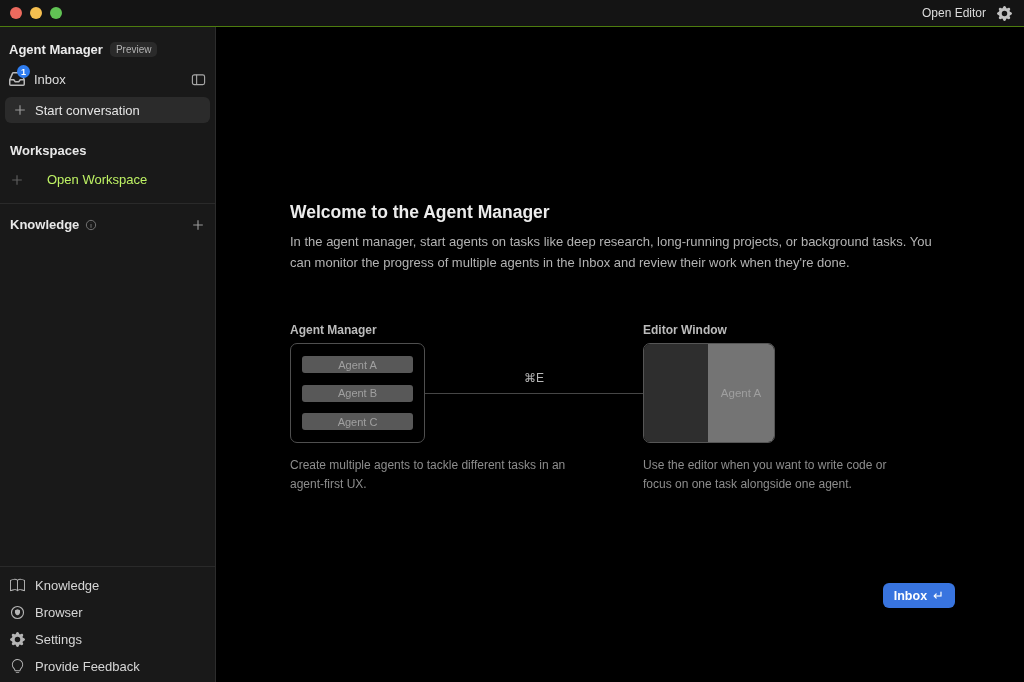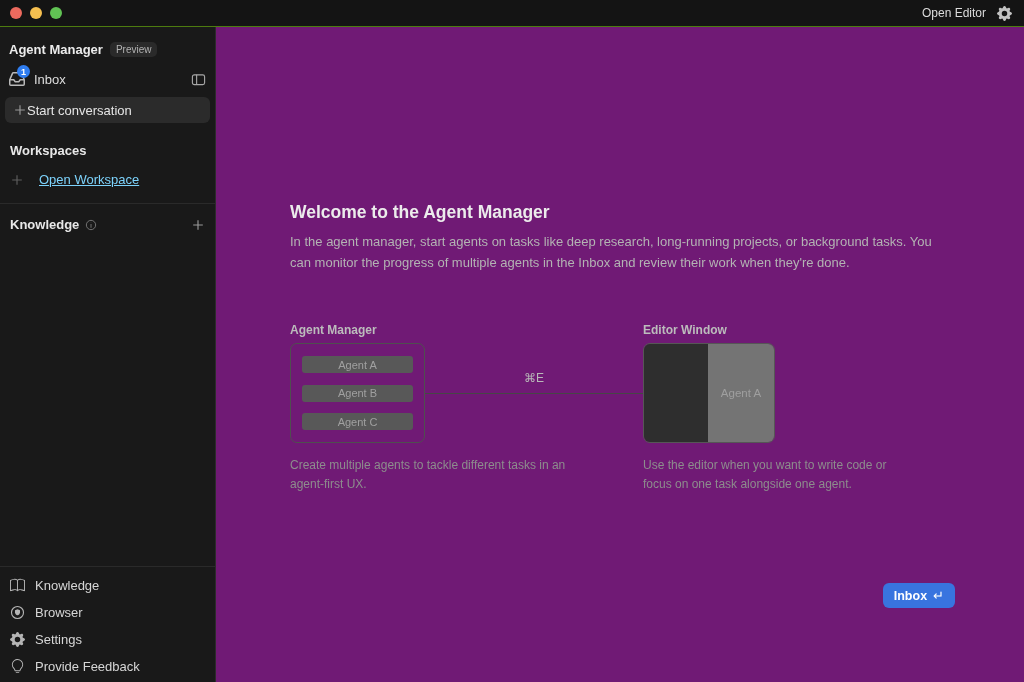--- a/index.html
+++ b/index.html
@@ -26,38 +26,38 @@
   .sb-row .icon{width:16px;height:16px;color:#b9b9b9;flex:none;display:block;}
   .inbox-icon-wrap{position:relative;width:16px;height:16px;flex:none;}
   .inbox-badge{position:absolute;top:-6px;right:-5px;min-width:13px;height:13px;border-radius:7px;
     background:#2f7df0;color:#fff;font-size:9px;font-weight:700;display:flex;align-items:center;
     justify-content:center;padding:0 2px;box-sizing:border-box;}
   .sb-row-label{margin-left:9px;color:#dedede;}
   .panel-toggle{margin-left:auto;width:15px;height:15px;color:#a8a8a8;display:block;cursor:pointer;}
   .start-row{margin:6px 5px 0 5px;height:26px;background:#2b2b2b;border-radius:6px;display:flex;
     align-items:center;padding:0 8px;cursor:pointer;}
   .plus-icon{width:14px;height:14px;color:#9a9a9a;flex:none;display:block;}
-  .start-label{font-size:13px;color:#e5e5e5;}
+  .start-label{margin-left:8px;font-size:13px;color:#e5e5e5;}
   .section-header{margin-top:20px;padding:0 10px;font-size:13px;font-weight:700;color:#e8e8e8;}
   .open-ws{margin-top:14px;padding:0 10px;display:flex;align-items:center;cursor:pointer;}
   .open-ws .plus-icon{color:#5f5f5f;}
-  .open-ws-label{margin-left:15px;font-size:13px;color:#7dd3fc;text-decoration:underline;}
+  .open-ws-label{margin-left:23px;font-size:13px;color:#bef264;}
   .sb-divider{margin-top:16px;border-top:1px solid #2a2a2a;}
   .playground-row{padding:13px 10px;display:flex;align-items:center;}
   .playground-label{font-size:13px;font-weight:700;color:#e8e8e8;}
   .info-icon{width:12px;height:12px;color:#7a7a7a;margin-left:6px;display:block;}
   .playground-plus{margin-left:auto;cursor:pointer;}
   .sb-spacer{flex:1;}
   .sb-footer{border-top:1px solid #2a2a2a;padding:5px 0 2px 0;}
   .footer-row{height:27px;display:flex;align-items:center;padding:0 10px;cursor:pointer;}
   .footer-row .icon{width:15px;height:15px;color:#b5b5b5;flex:none;display:block;}
   .footer-label{margin-left:10px;font-size:13px;color:#d6d6d6;}
 
   
-  .main{flex:1;position:relative;background:#701a75;min-width:0;}
+  .main{flex:1;position:relative;background:#000000;min-width:0;}
   .content{padding:175px 0 0 74px;width:660px;}
   .heading{font-size:17.5px;font-weight:700;color:#ececec;}
   .description{margin-top:9px;width:650px;font-size:13px;line-height:1.58;color:#b3b3b3;}
 
   .diagram{position:relative;margin-top:50px;width:660px;height:120px;}
   .fig-label{position:absolute;top:0;font-size:12px;font-weight:600;color:#bcbcbc;}
   .fig-label.left{left:0;}
   .fig-label.right{left:353px;}
   .box-left{position:absolute;left:0;top:20px;width:135px;height:100px;box-sizing:border-box;
     border:1px solid #4f4f4f;border-radius:7px;padding:12px 11px;display:flex;

